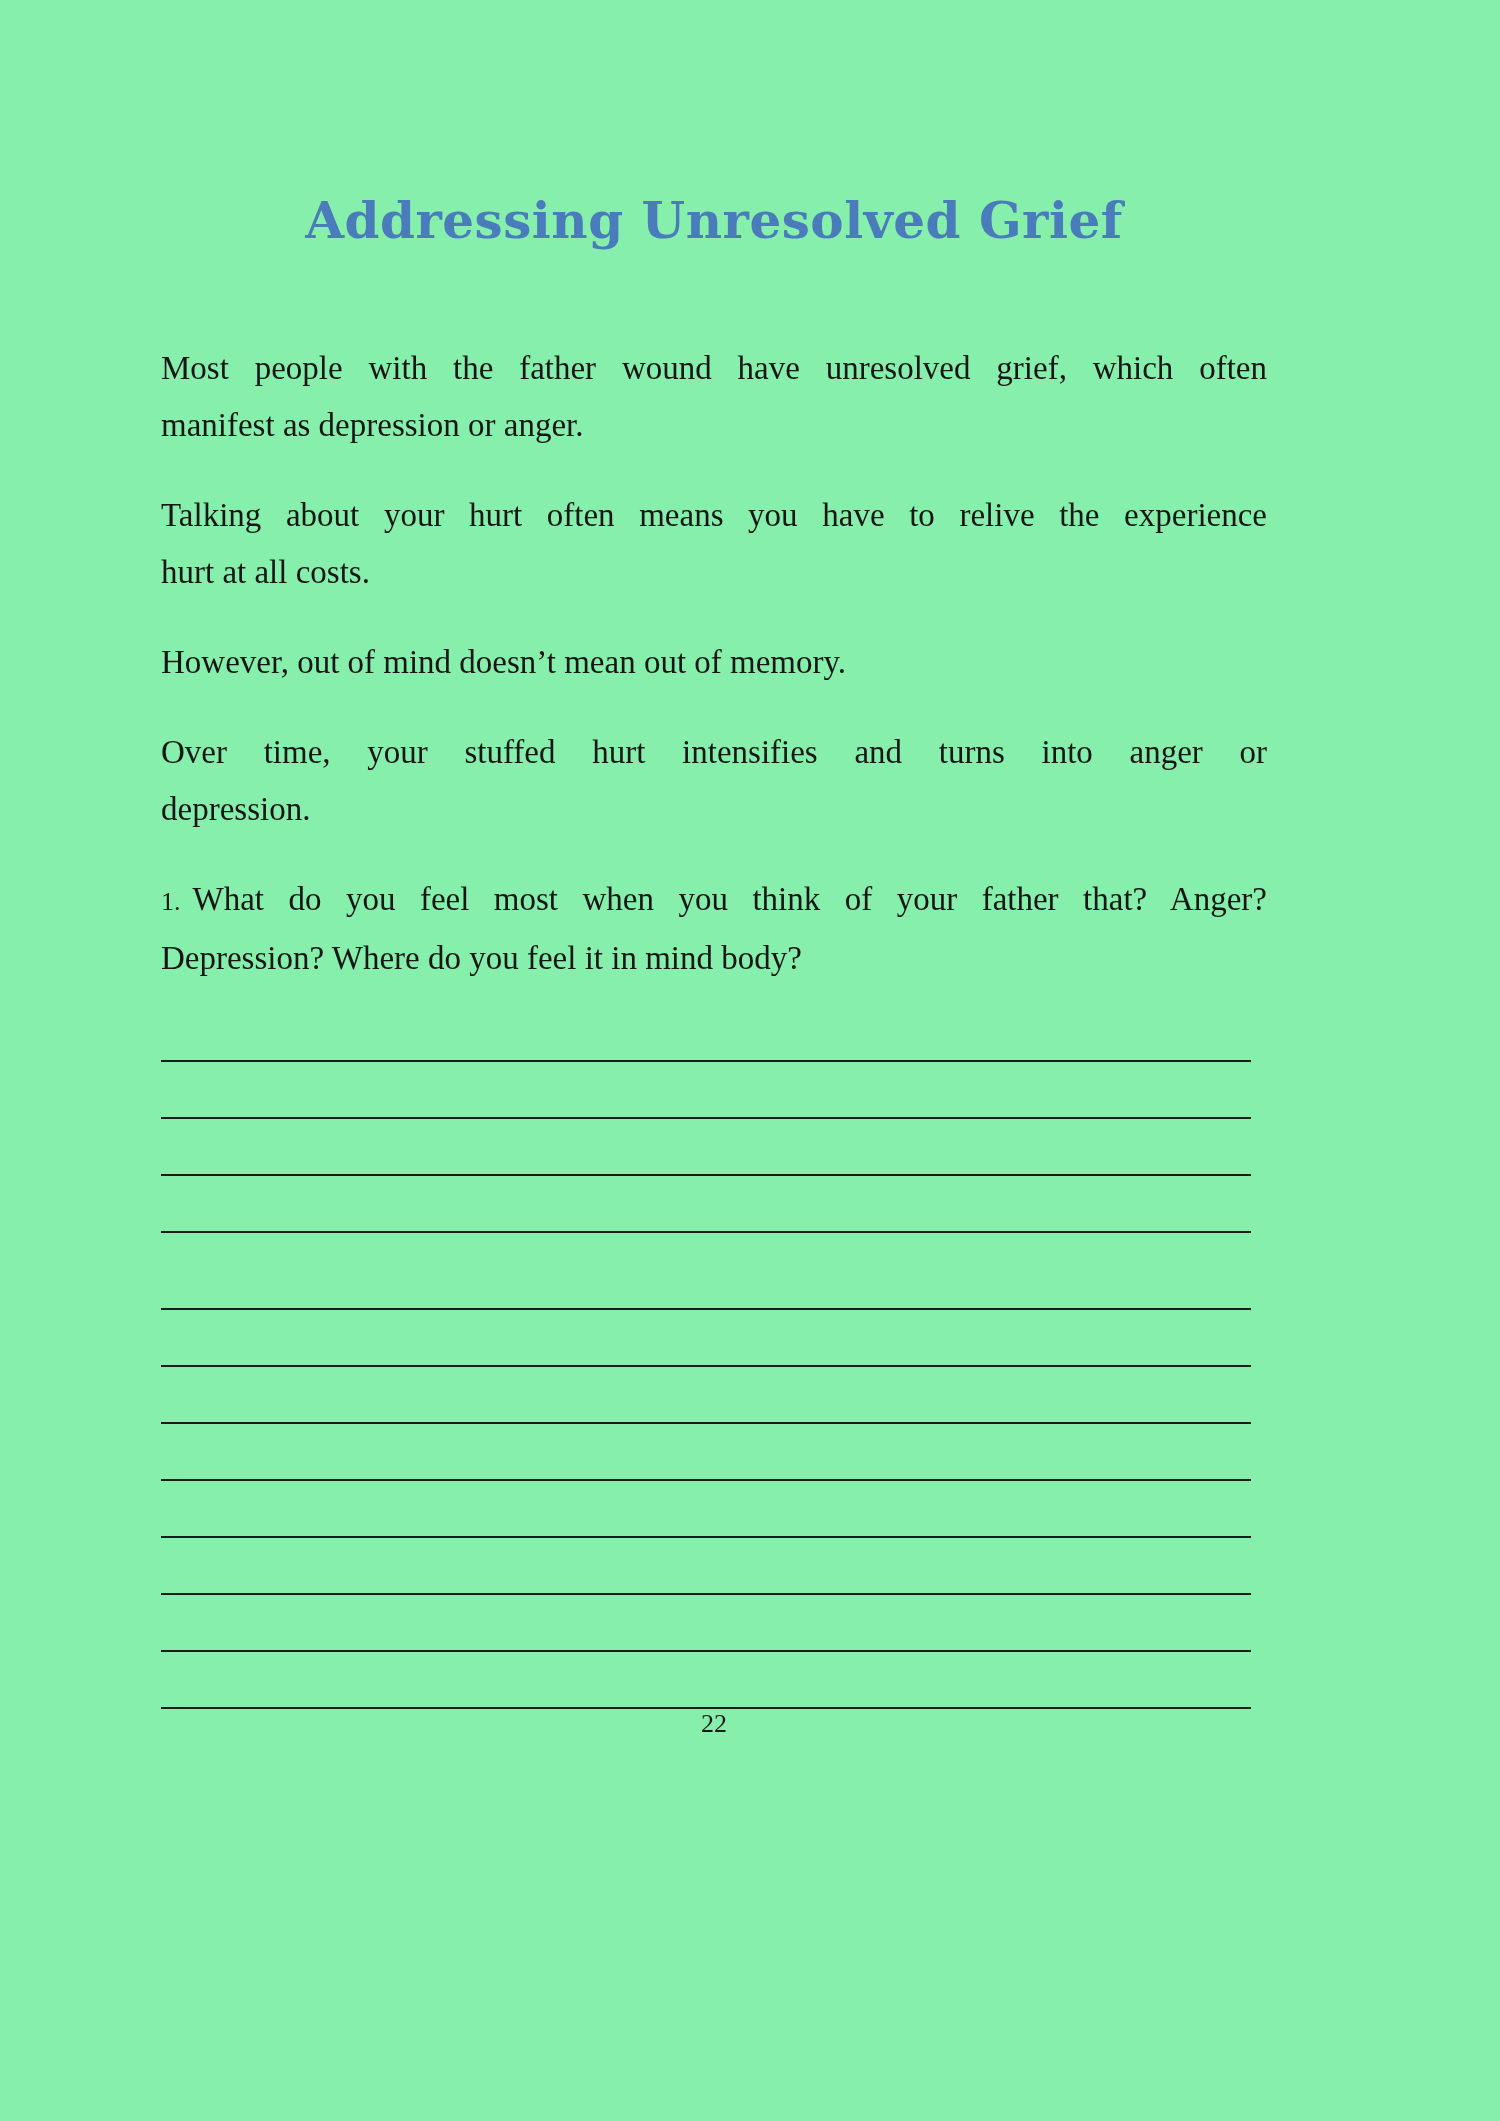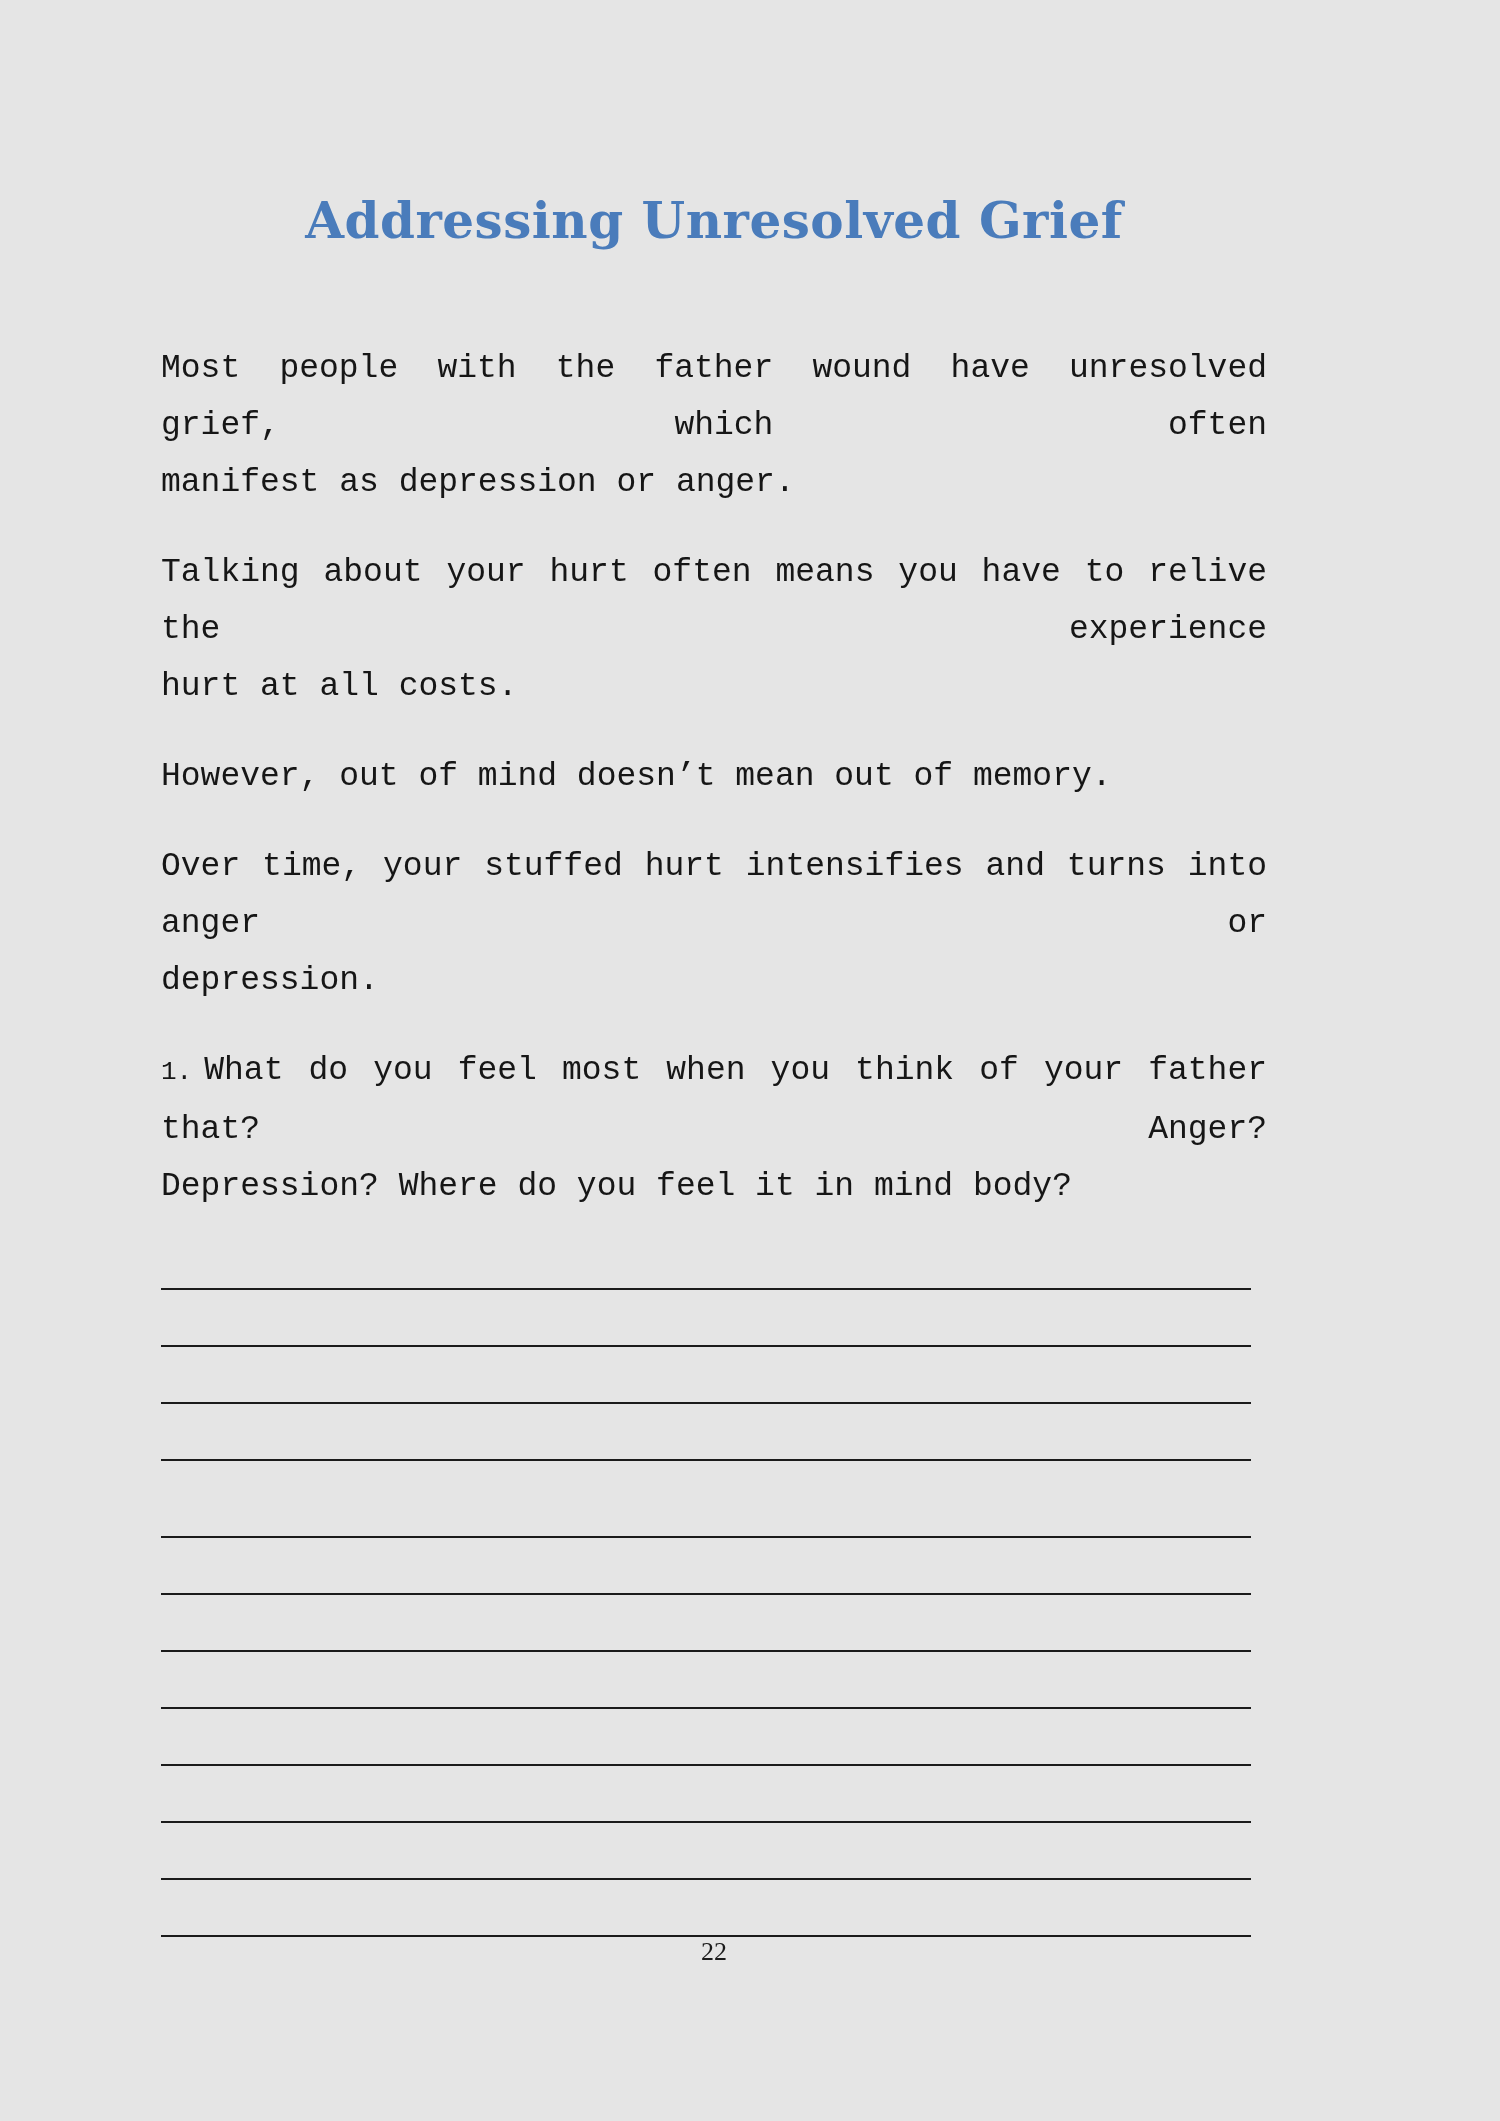--- a/index.html
+++ b/index.html
@@ -1,20 +1,20 @@
 <!DOCTYPE html>
 <html><head>
 <meta charset="utf-8">
 <style>
   html, body { margin: 0; padding: 0; background: #ffffff; }
   .page {
     position: relative;
     width: 1500px;
     height: 2121px;
-    background: #e5e5e5;
+    background: #86efac;
     font-family: "Liberation Serif", serif;
     color: #161616;
     overflow: hidden;
   }
   .content {
     margin-left: 161px;
     width: 1106px;
   }
   .title {
     margin: 0;
@@ -29,21 +29,20 @@
   #paragraphs .para:first-child { margin-top: 90px; }
   .para {
     font-size: 33px;
     line-height: 57px;
     margin: 0 0 33px 0;
     text-align: justify;
   }
   .para .line {
     text-align: justify;
     text-align-last: justify;
-    font-family: Liberation Mono, monospace;
   }
   .para .line.last {
     text-align-last: left;
   }
   .qnum {
     font-size: 26px;
     margin-right: 12px;
   }
   .question { margin-bottom: 0; }
   .answers { margin: 0; }

